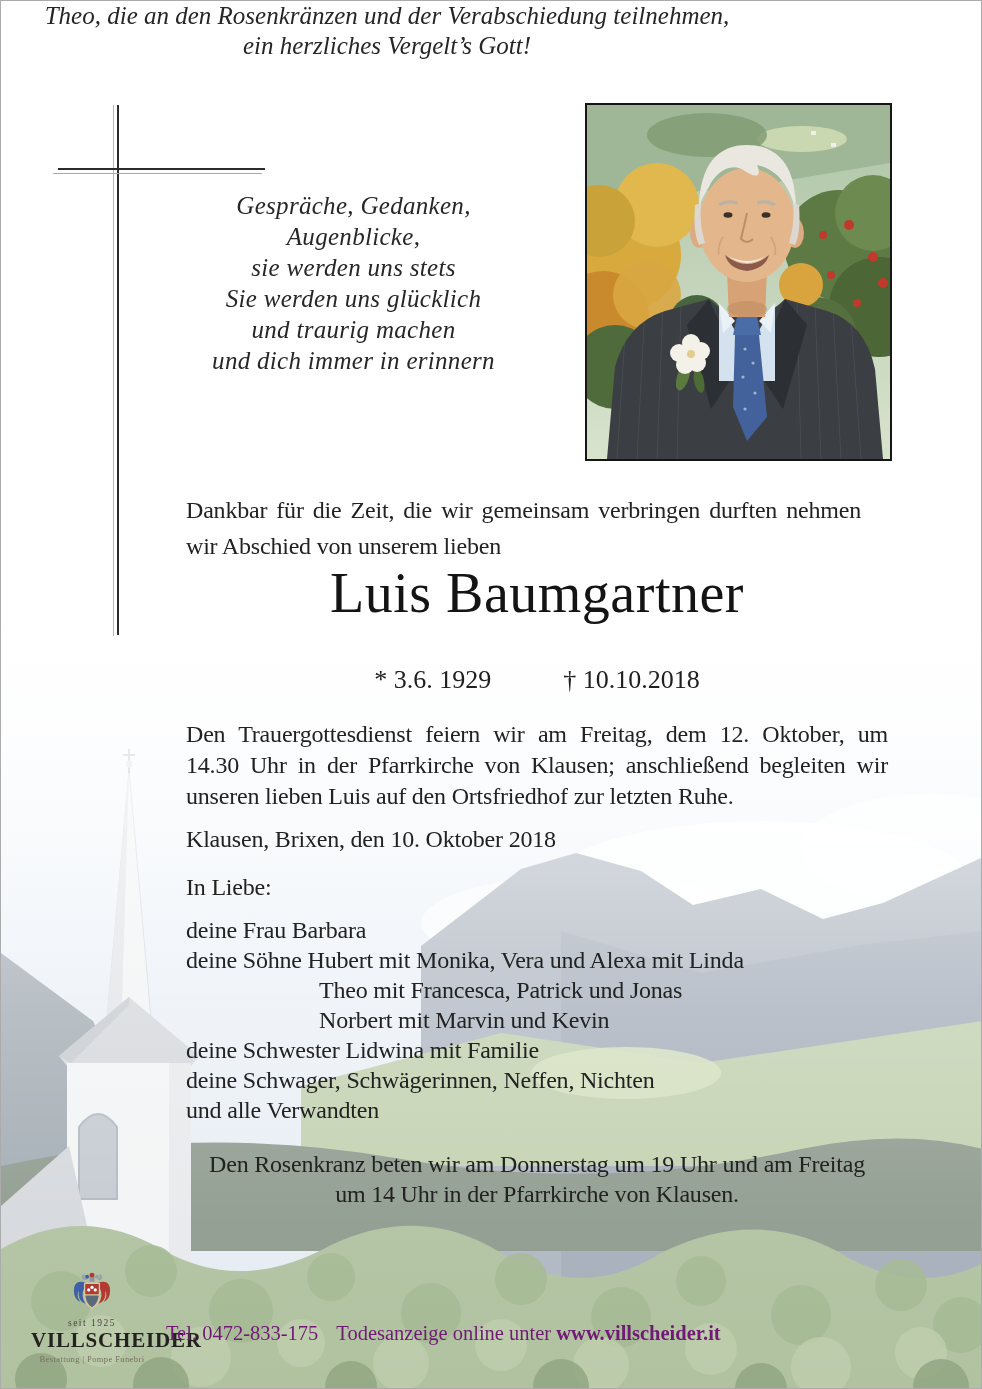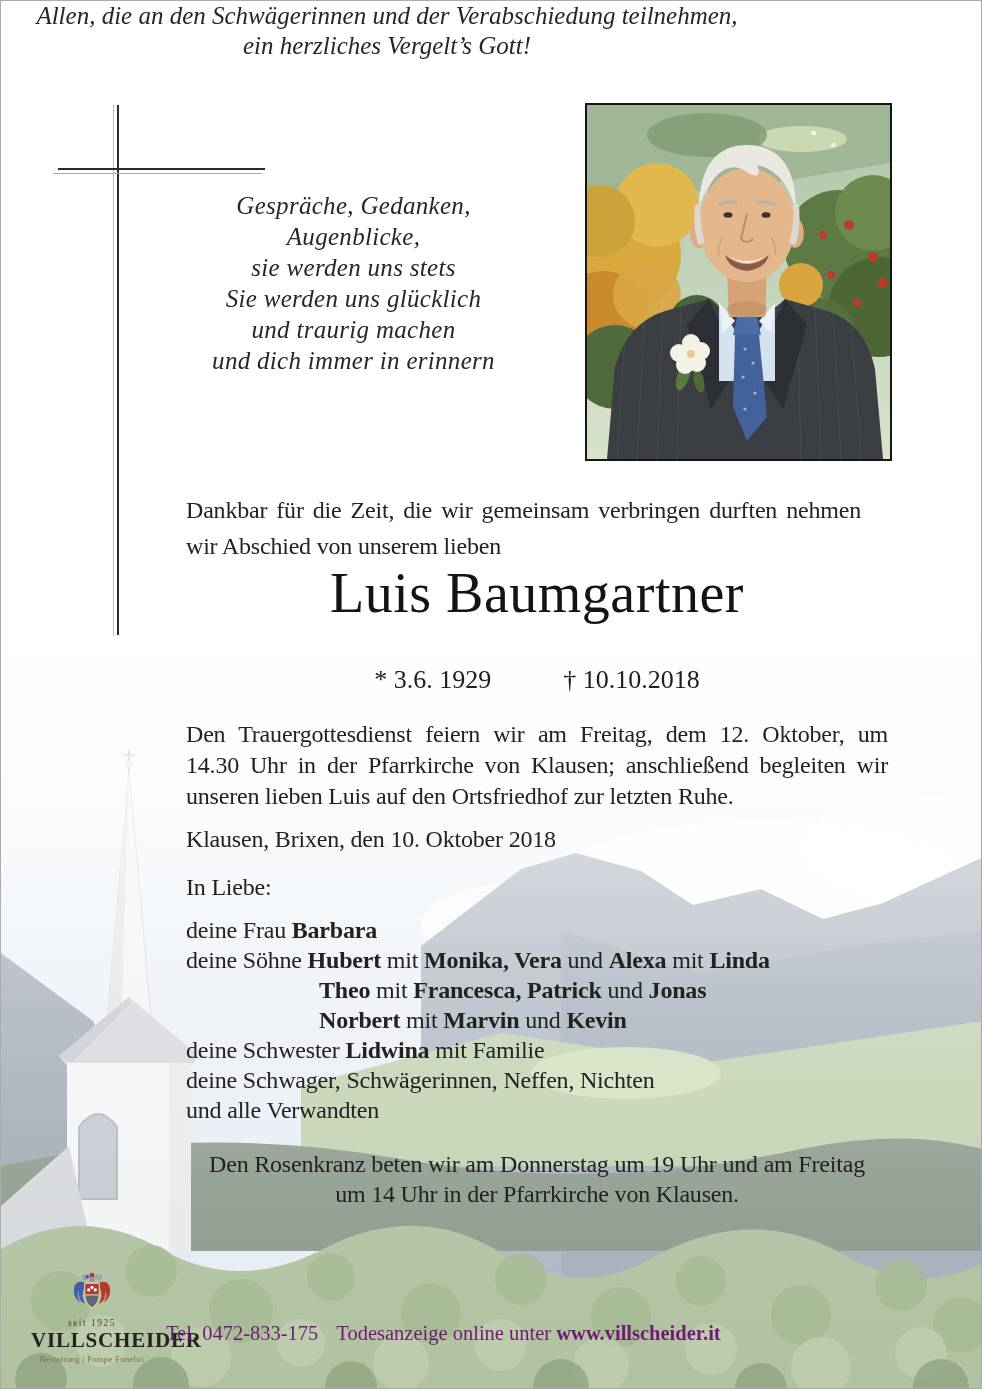--- a/index.html
+++ b/index.html
@@ -39,21 +39,21 @@
   }
   .dates{
     position:absolute;left:185px;top:664px;width:702px;z-index:3;
     display:flex;justify-content:center;gap:72px;font-size:26px;color:#202020;
   }
   .service{left:185px;top:718px;width:702px;line-height:31px;}
   .place{left:185px;top:823px;width:702px;line-height:30px;}
   .inlove{left:185px;top:871px;width:702px;line-height:30px;}
   .family{left:185px;top:914px;width:730px;line-height:30px;}
   .family .indent{padding-left:133px;}
-  .family .b{font-weight:700;}
+  .family .b{font-weight:400;}
   .rosary{left:185px;top:1148px;width:702px;line-height:30px;text-align:center;}
   .closing{left:150px;top:1226px;width:772px;line-height:30px;text-align:center;font-style:italic;font-size:25px;color:#262626;}
   
   .logo{position:absolute;left:30px;top:1270px;width:122px;z-index:3;text-align:center;color:#35322c;}
   .logo .crest{width:50px;height:46px;margin:0 auto;display:block;}
   .logo .since{font-size:9.5px;letter-spacing:1.5px;color:#4c463a;margin-top:1px;}
   .logo .brand{font-size:21px;font-weight:700;letter-spacing:.8px;color:#23221f;margin-top:0px;}
   .logo .sub{font-size:8.5px;letter-spacing:.4px;color:#77705e;margin-top:1px;}
   .contact{position:absolute;left:165px;top:1321px;z-index:3;font-size:20.5px;color:#701a75;white-space:nowrap;}
   .contact .gap{display:inline-block;width:18px;}
@@ -308,21 +308,21 @@
     <div><span>deine Schwager, Schwägerinnen, Neffen, Nichten</span></div>
     <div><span>und alle Verwandten</span></div>
   </div>
 
   <div class="txt rosary">
     <div>Den Rosenkranz beten wir am Donnerstag um 19 Uhr und am Freitag</div>
     <div>um 14 Uhr in der Pfarrkirche von Klausen.</div>
   </div>
 
   <div class="closing">
-    <div>Allen, die an den Schwägerinnen und der Verabschiedung teilnehmen,</div>
+    <div>Theo, die an den Rosenkränzen und der Verabschiedung teilnehmen,</div>
     <div>ein herzliches Vergelt’s Gott!</div>
   </div>
 
   <div class="logo">
     <svg class="crest" viewBox="0 0 60 56" aria-hidden="true">
       <path d="M22,14 Q8,10 8,24 Q8,34 16,38 Q10,30 14,24 Q12,36 22,40 Q16,30 20,22 Z" fill="#3f5fa8"></path>
       <path d="M20,12 Q14,4 22,4 Q18,8 24,10 Z" fill="#98a0a8"></path>
       <path d="M38,14 Q52,10 52,24 Q52,34 44,38 Q50,30 46,24 Q48,36 38,40 Q44,30 40,22 Z" fill="#b23a30"></path>
       <path d="M40,12 Q46,4 38,4 Q42,8 36,10 Z" fill="#98a0a8"></path>
       <rect x="27" y="6" width="6" height="7" fill="#8e979e"></rect>

